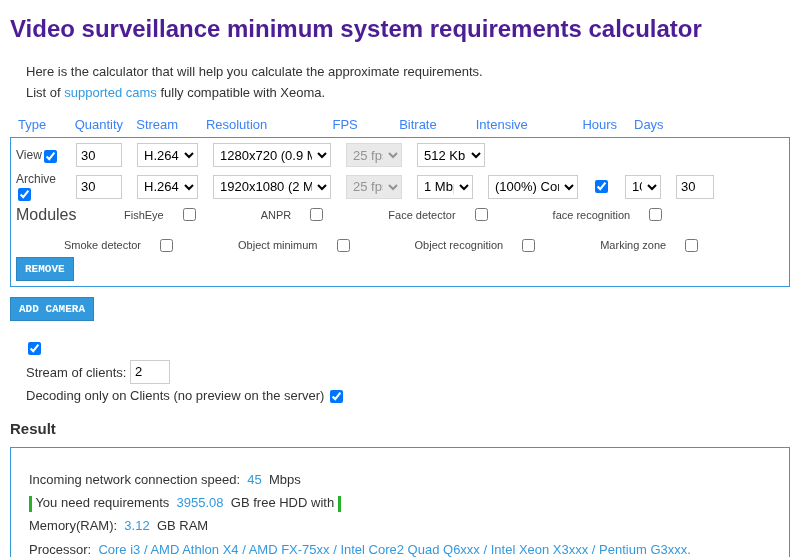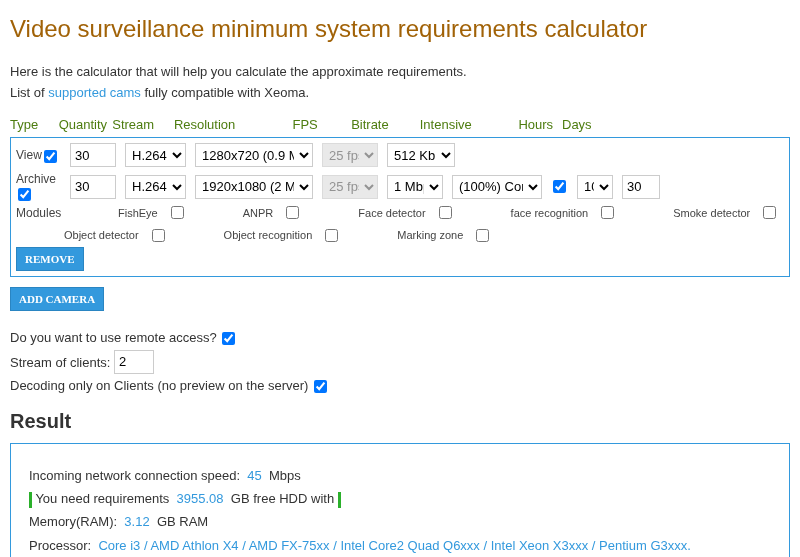--- a/index.html
+++ b/index.html
@@ -4,59 +4,60 @@
 <style>
   body {
     font-family: Verdana, Geneva, sans-serif;
     font-size: 13px;
     color: #333;
     margin: 0;
     padding: 10px;
     background: #fff;
   }
   h1 {
-    color: #a16207;
+    color: #4c1d95;
     font-size: 24px;
-    font-weight: normal;
+    font-weight: bold;
     margin: 5px 0 20px 0;
   }
   h2 {
-    font-size: 20px;
+    font-size: 15px;
     font-weight: bold;
     margin: 15px 0 10px 0;
     color: #333;
   }
   p {
-    margin: 3px 0;
+    margin: 3px 16px;
     line-height: 1.4;
   }
   a, .link {
     color: #3399dd;
     text-decoration: none;
   }
   .header-row {
     margin-top: 15px;
     margin-bottom: 5px;
   }
   .header-row span {
     display: inline-block;
     font-size: 13px;
-    color: #4d7c0f;
+    color: #3b82f6;
+    margin-left: 8px;
   }
   .camera-box {
     border: 1px solid #3399dd;
     padding: 5px;
     margin-bottom: 10px;
   }
   .row {
     margin-bottom: 5px;
     display: flex;
     align-items: center;
     flex-wrap: wrap;
-    gap: 9px;
+    gap: 15px;
   }
   .row-label {
     display: inline-block;
     width: 45px;
     font-size: 12px;
     color: #444;
   }
   input[type="text"] {
     border: 1px solid #ccc;
     padding: 3px 4px;
@@ -87,21 +88,21 @@
     vertical-align: middle;
   }
   .btn {
     background: #3399dd;
     color: #fff;
     border: 1px solid #2a85c2;
     padding: 5px 8px;
     font-size: 11px;
     font-weight: bold;
     cursor: pointer;
-    font-family: Liberation Serif, serif;
+    font-family: Liberation Mono, monospace;
   }
   .result-box {
     border: 1px solid #3399dd;
     padding: 18px;
     margin-top: 5px;
   }
   .result-box p {
     margin: 5px 0;
     font-size: 13px;
   }
@@ -158,45 +159,44 @@
     <select style="width:118px"><option>1920x1080 (2 MP)</option></select>
     <select class="disabled" disabled="" style="width:56px"><option>25 fps</option></select>
     <select style="width:56px"><option>1 Mbps</option></select>
     <select style="width:90px"><option>(100%) Continu</option></select>
     <input type="checkbox" checked="" style="">
     <select style="width:36px"><option>10</option></select>
     <input type="text" style="width: 28px;" value="30">
   </div>
   
   <div class="row">
-    <span class="row-label" style="font-size:12px">Modules</span>
+    <span class="row-label" style="font-size:16px">Modules</span>
     <span class="mod-label">FishEye</span>
       <input type="checkbox" style="">
     <span class="mod-label">ANPR</span>
       <input type="checkbox" style="">
     <span class="mod-label">Face detector</span>
       <input type="checkbox" style="">
     <span class="mod-label">face recognition</span>
       <input type="checkbox" style="">
     <span class="mod-label">Smoke detector</span>
       <input type="checkbox" style="">
-    <span class="mod-label">Object detector</span>
+    <span class="mod-label">Object minimum</span>
       <input type="checkbox" style="">
     <span class="mod-label">Object recognition</span>
       <input type="checkbox" style="">
     <span class="mod-label">Marking zone</span>
       <input type="checkbox" style="">
   </div>
   <button class="btn">REMOVE</button>
 </div>
 
 <button class="btn">ADD CAMERA</button>
 
 <p style="margin-top:18px">
-  <span>Do you want to use remote access?</span>
   <input type="checkbox" checked="" style="">
 </p>
 <p>
   <span>Stream of clients:</span>
   <input type="text" style="width: 30px;" value="2">
 </p>
 <p>
   <span>Decoding only on Clients (no preview on the server)</span>
   <input type="checkbox" checked="" style="">
 </p>

